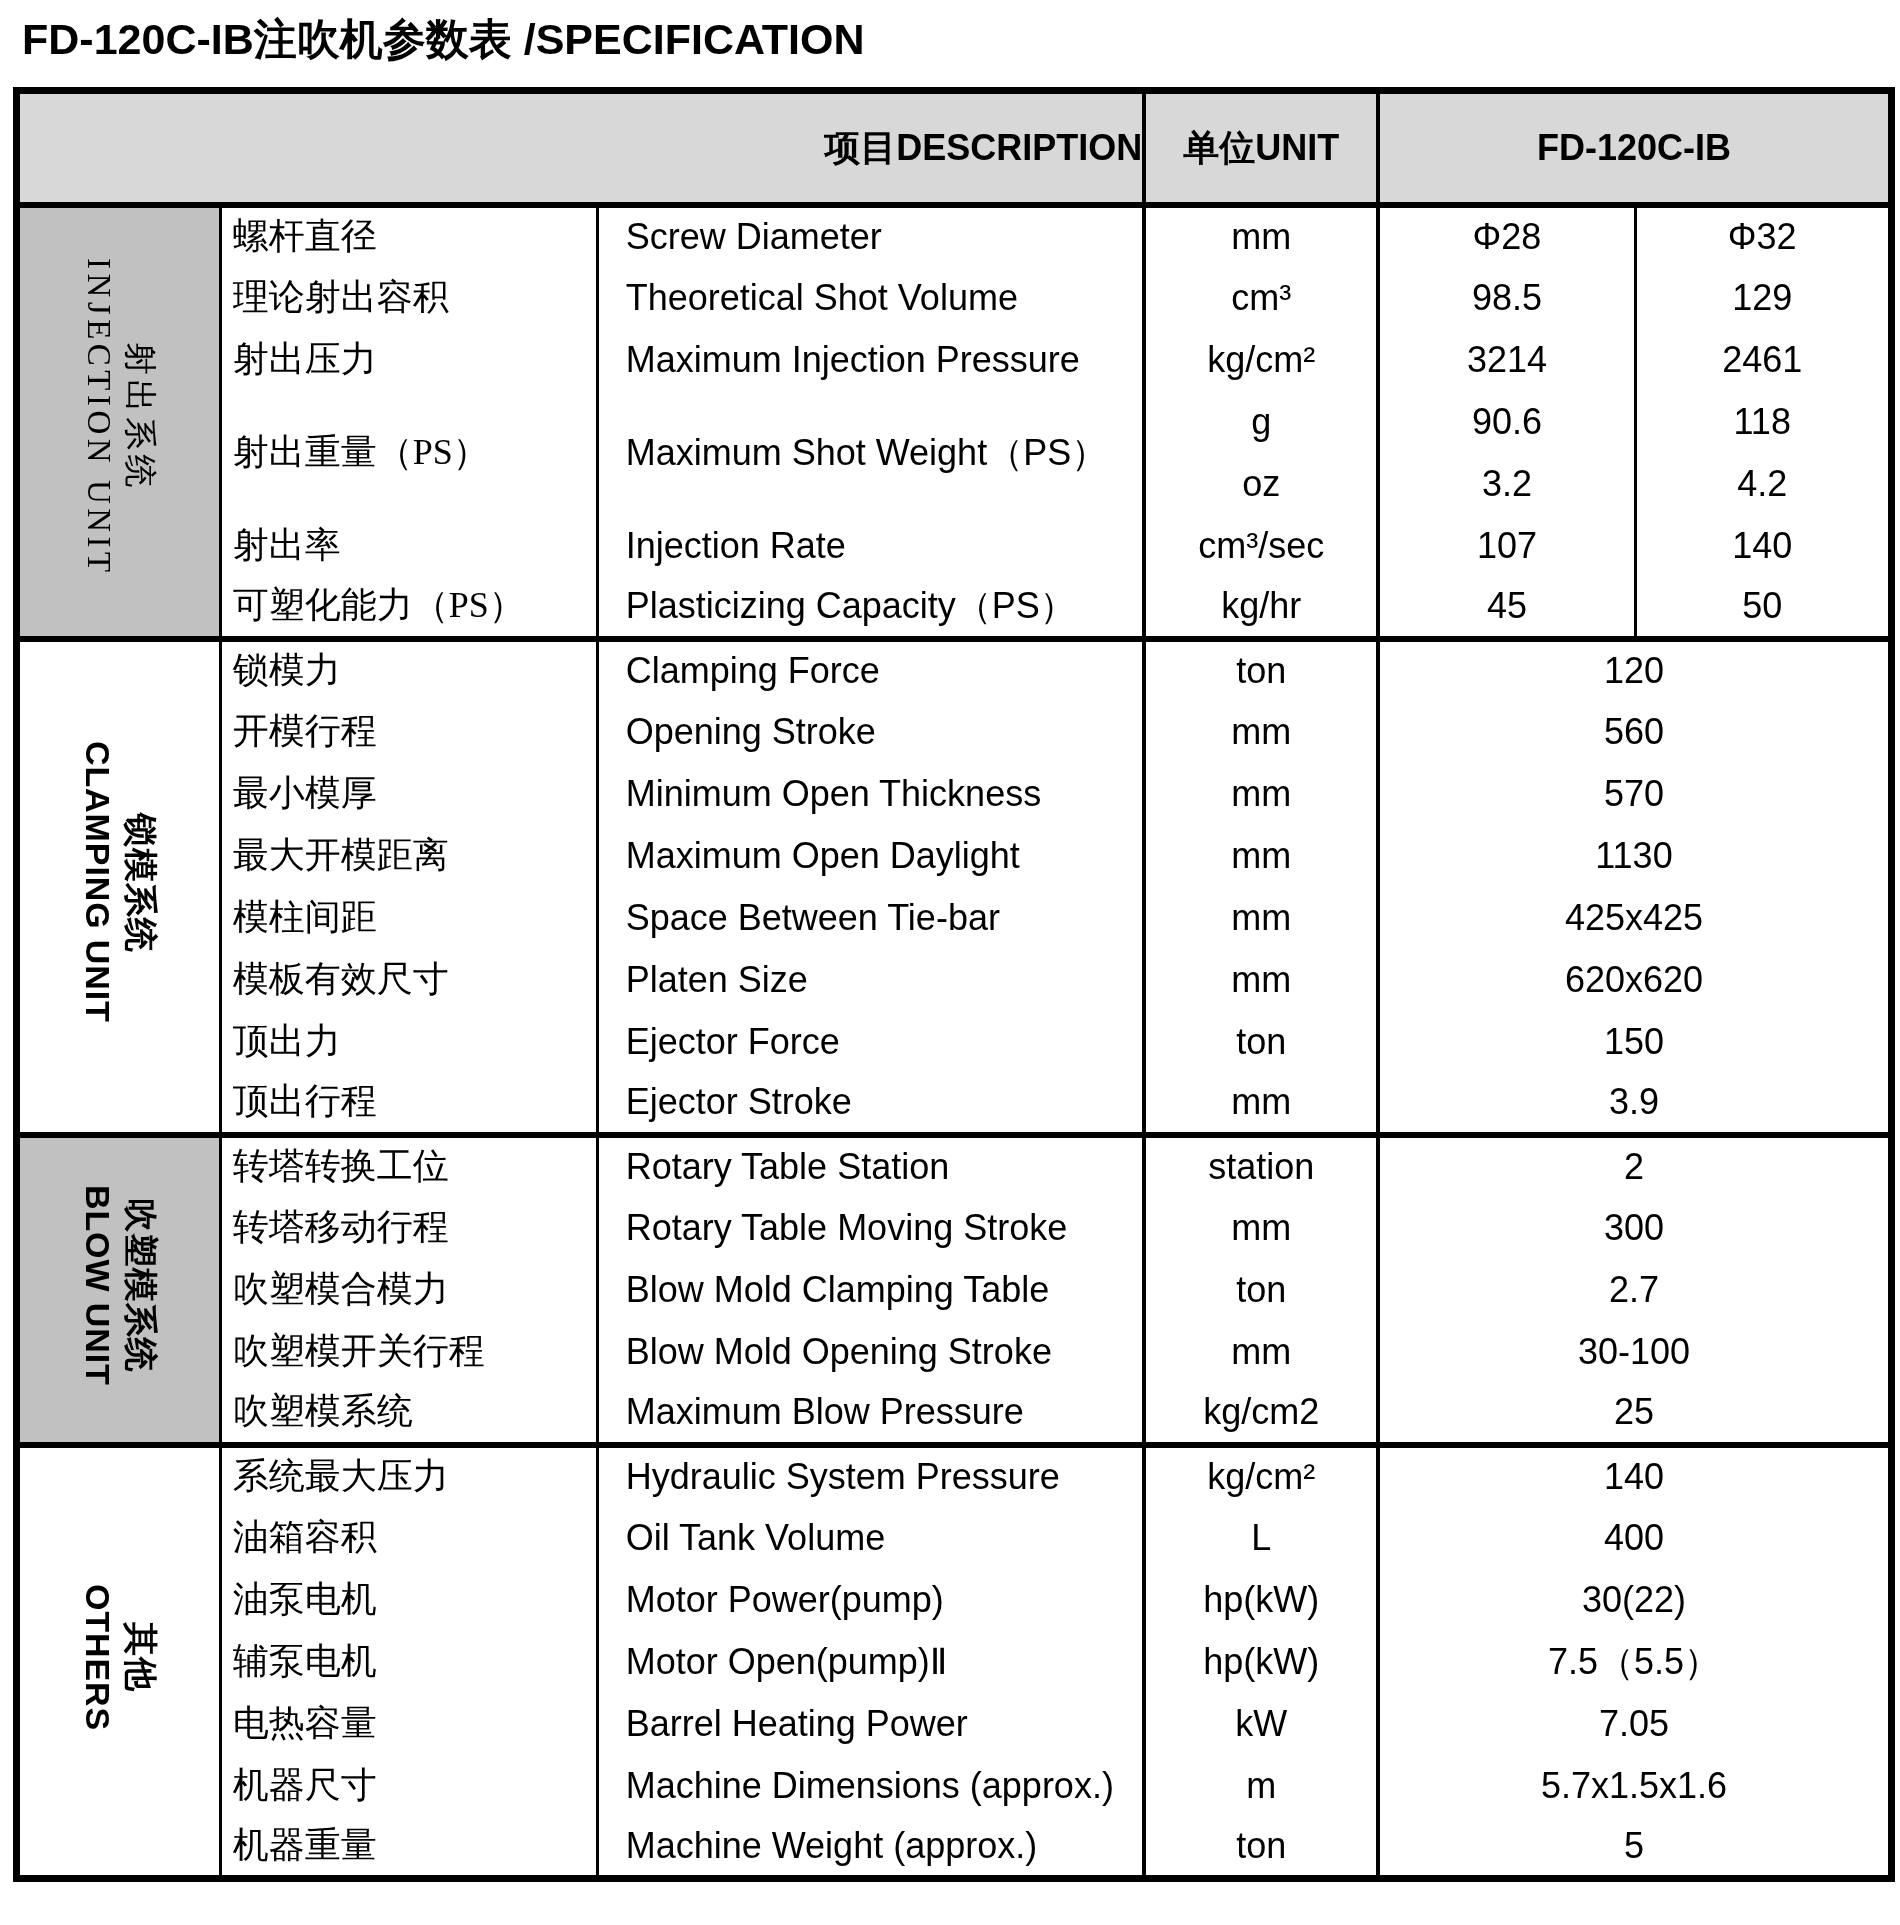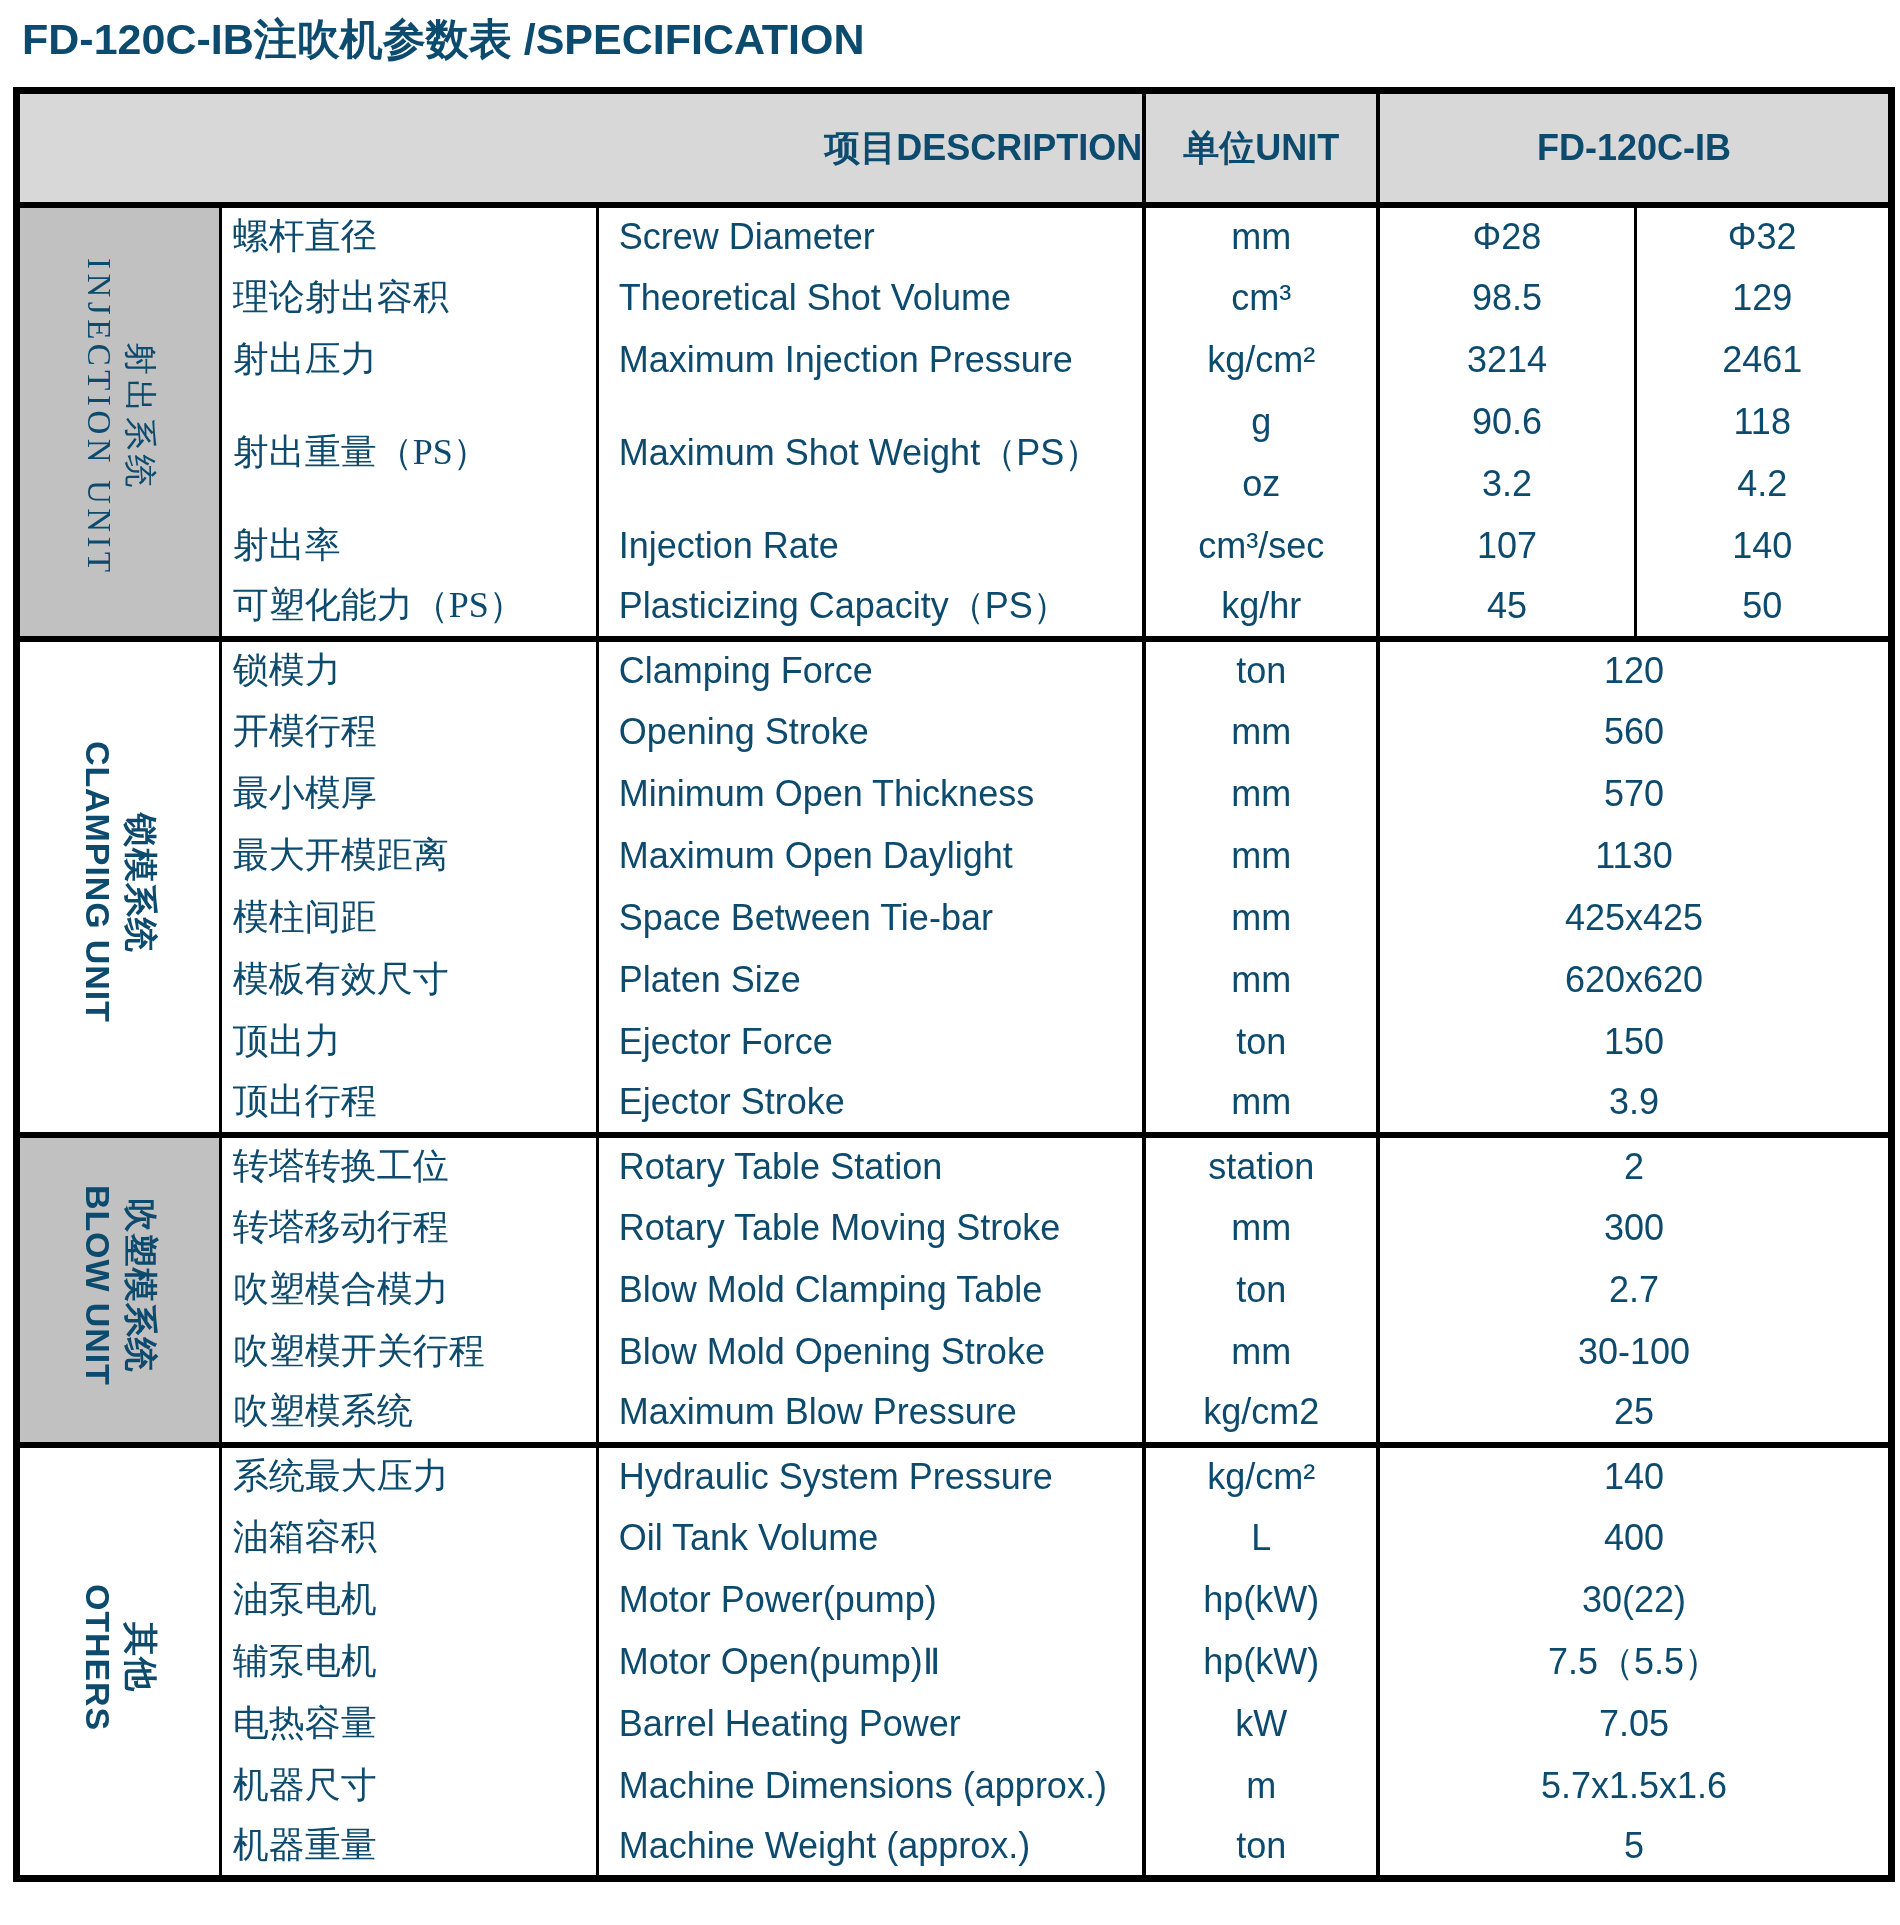--- a/index.html
+++ b/index.html
@@ -6,21 +6,21 @@
     margin: 0;
     padding: 0;
     background: #ffffff;
   }
   .page {
     position: relative;
     width: 1901px;
     height: 1926px;
     background: #ffffff;
     font-family: "Liberation Sans", sans-serif;
-    color: #0c4a6e;
+    color: #000000;
     overflow: hidden;
   }
   .doc-title {
     position: absolute;
     left: 22px;
     top: 11px;
     font-size: 43px;
     font-weight: bold;
     letter-spacing: 0px;
     white-space: nowrap;
@@ -62,21 +62,21 @@
   th.h-model{ text-align: center; border-left: 4.5px solid #000; }
 
   td.cn {
     text-align: left;
     padding-left: 11px;
     border-left: 3.6px solid #000;
     font-family: "Liberation Serif", serif;
   }
   td.en {
     text-align: left;
-    padding-left: 20px;
+    padding-left: 27px;
     border-left: 3.6px solid #000;
   }
   td.unit { text-align: center; border-left: 4.5px solid #000; }
   td.val  { text-align: center; border-left: 4.5px solid #000; }
   td.val2 { text-align: center; border-left: 3.6px solid #000; margin-left: 36px; }
 
   tr.sec-start td { border-top: 6.3px solid #000; }
 
   td.sec-label {
     text-align: center;

